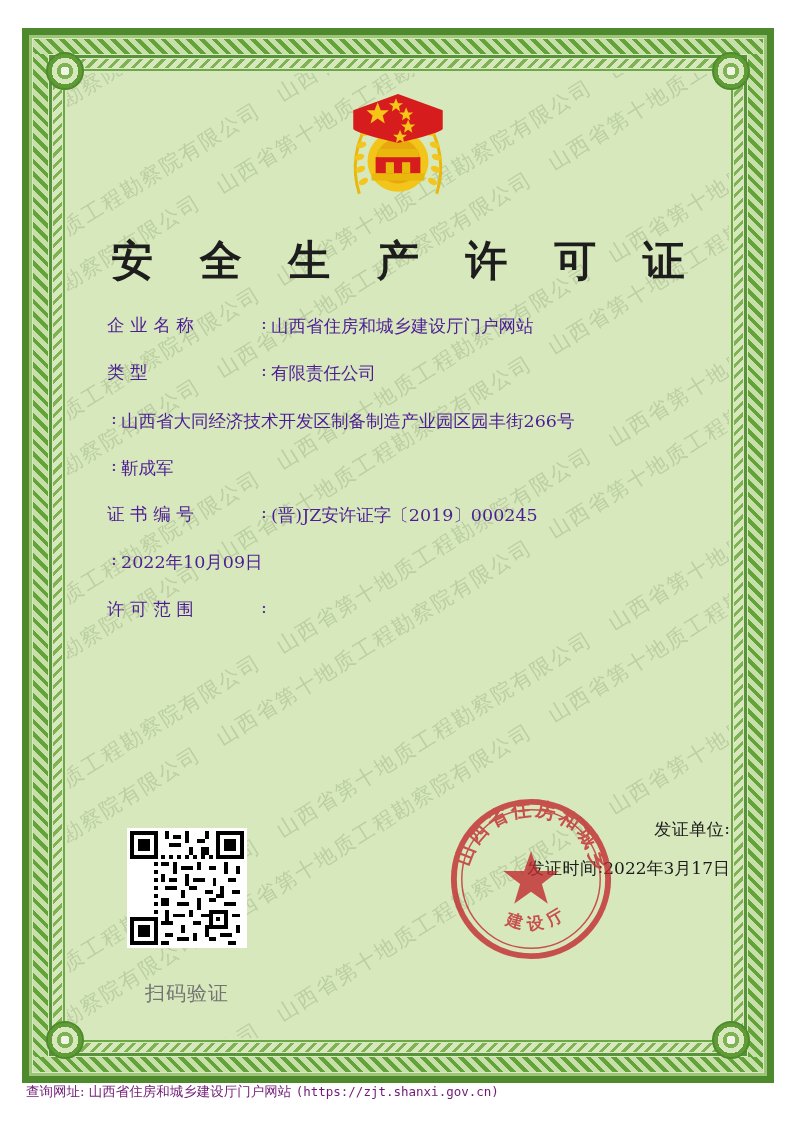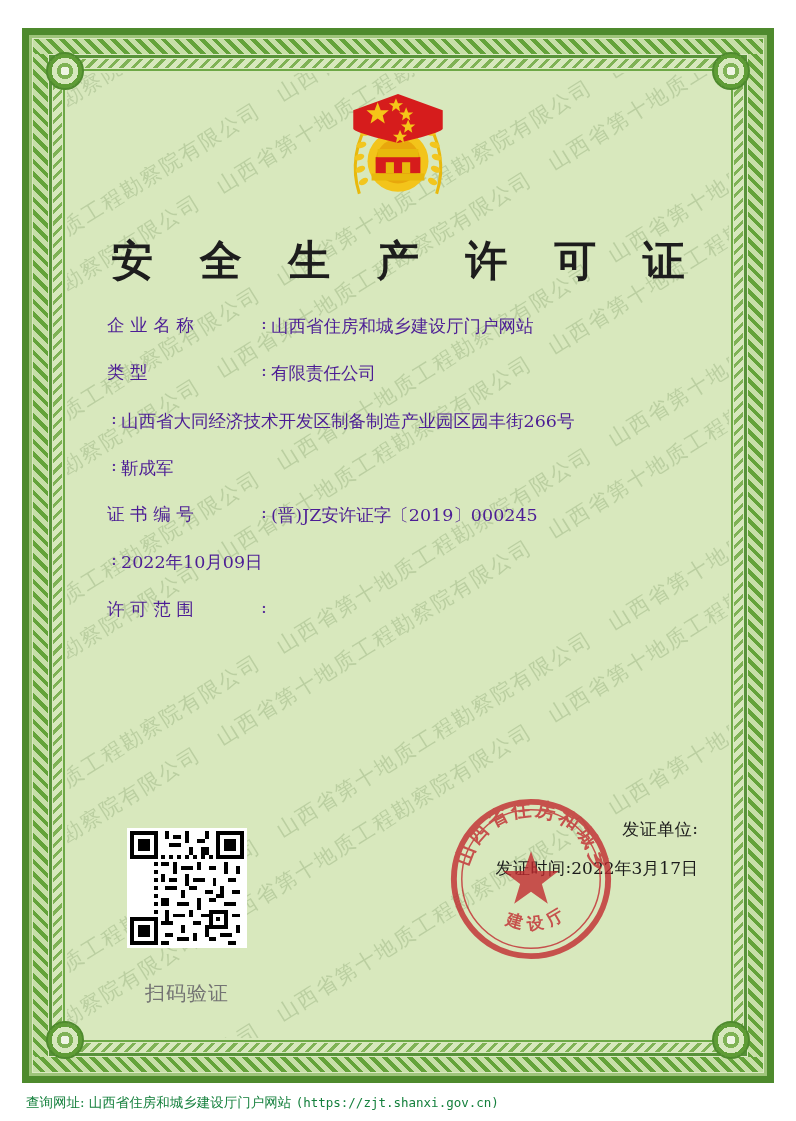--- a/index.html
+++ b/index.html
@@ -168,21 +168,21 @@
   }
   .field-value {
     flex: 1 1 auto;
     line-height: 1.5;
     word-break: break-all;
   }
 
   
   #issuer-block {
     position: absolute;
-    right: 76px;
+    right: 44px;
     top: 790px;
     width: 360px;
     text-align: right;
     font-family: "DejaVu Serif", serif;
     font-size: 17px;
     color: #1b1b1b;
   }
   #issuer-block .irow {
     display: flex;
     justify-content: flex-end;
@@ -222,23 +222,23 @@
     font-size: 20px;
     font-family: "DejaVu Serif", serif;
     color: #737373;
     letter-spacing: 1px;
   }
 
   
   #bottom-line {
     position: absolute;
     left: 26px;
-    bottom: 9px;
+    bottom: 20px;
     font-size: 13.5px;
-    color: #15803d;
+    color: #701a75;
     font-family: "DejaVu Serif", serif;
     white-space: nowrap;
   }
   #bottom-line .mono {
     font-family: "DejaVu Sans Mono", monospace;
     font-size: 12.5px;
   }
 </style>
 </head>
 <body>

